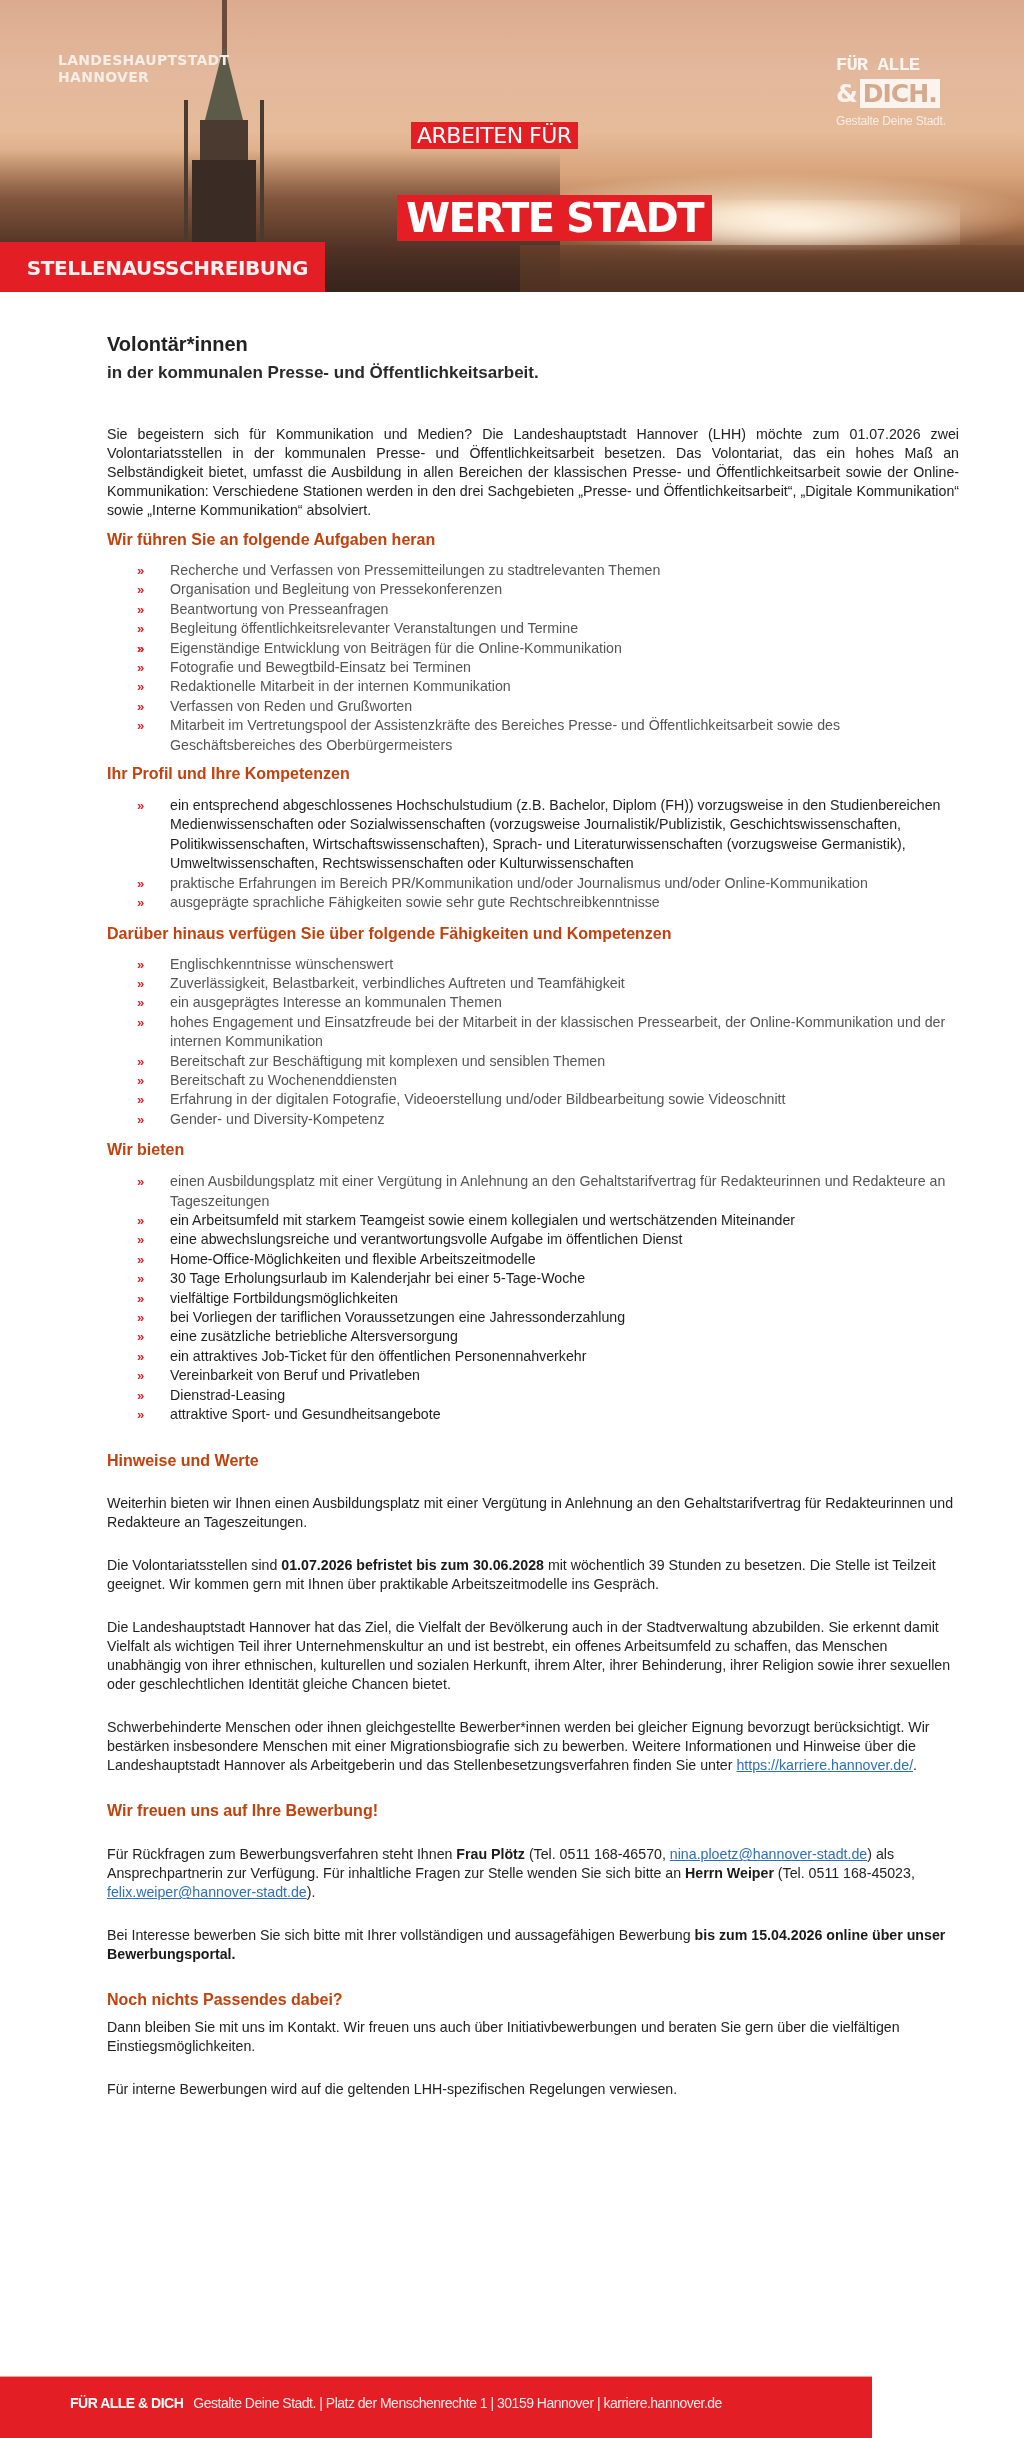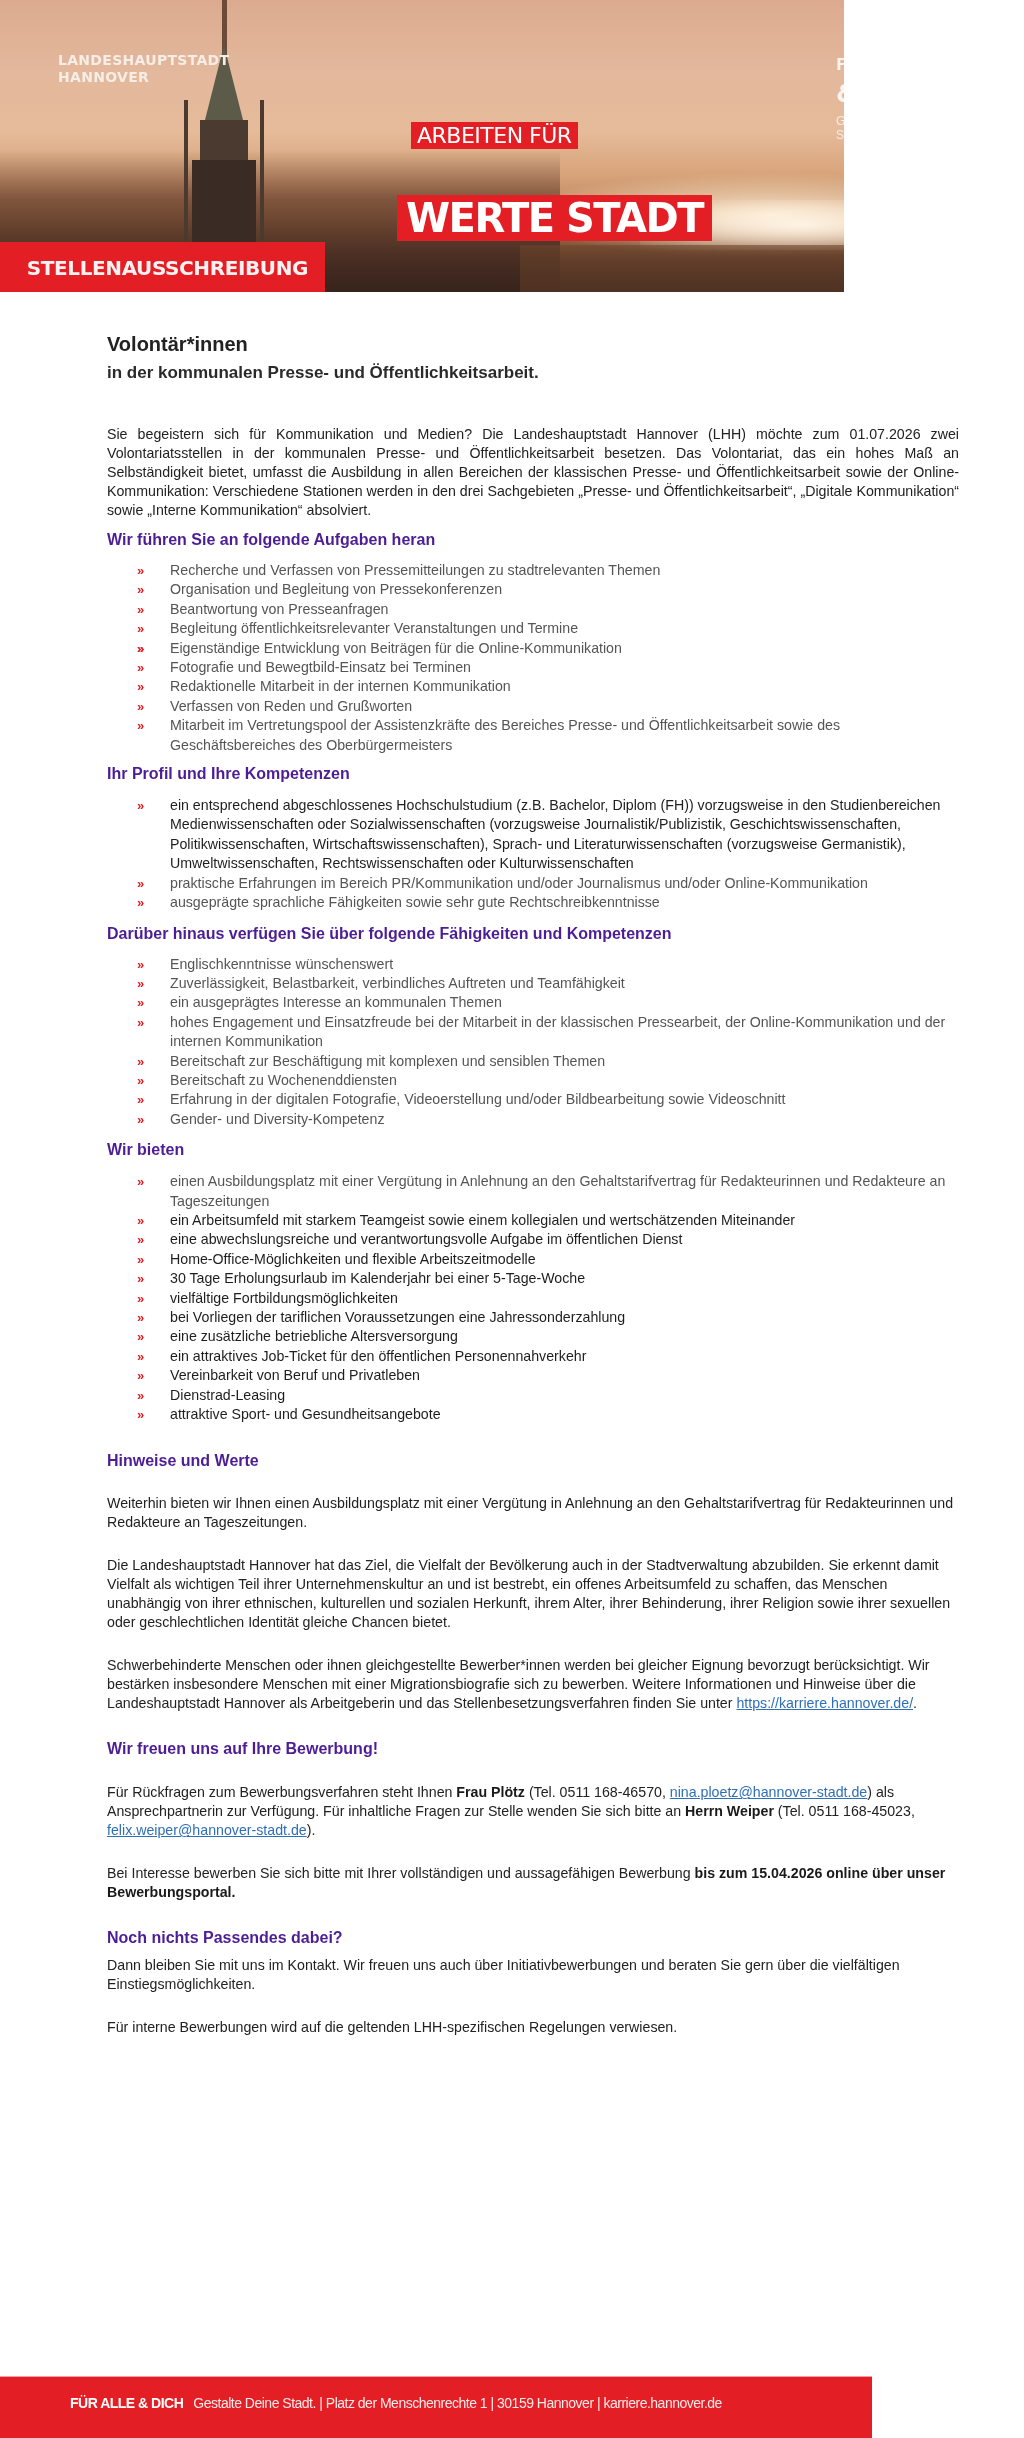--- a/index.html
+++ b/index.html
@@ -4,21 +4,21 @@
 <style>
   html, body { margin: 0; padding: 0; }
   body {
     width: 1024px; height: 2438px; position: relative; overflow: hidden;
     background: #ffffff;
     font-family: "Liberation Sans", sans-serif;
     color: #222222;
   }
   
   .hero {
-    position: absolute; left: 0; top: 0; width: 844px; height: 292px; overflow: hidden;
+    position: absolute; left: 0; top: 0; width: 1024px; height: 292px; overflow: hidden;
     background:
       radial-gradient(ellipse 380px 60px at 770px 215px, rgba(255,240,215,0.95), rgba(255,230,200,0) 70%),
       linear-gradient(180deg, #dcab8f 0%, #e3b89c 25%, #e6bb9a 45%, #d7a37a 60%, #b57a52 75%, #6e4630 88%, #3f2a20 100%);
   }
   .hero .city {
     position: absolute; left: 0; top: 150px; width: 560px; height: 142px;
     background: linear-gradient(180deg, rgba(120,70,50,0.0) 0%, rgba(90,55,40,0.65) 35%, rgba(55,35,28,0.9) 100%);
   }
   .hero .trees {
     position: absolute; left: 520px; top: 245px; width: 504px; height: 47px;
@@ -51,21 +51,21 @@
     color: #f7f2f2; font-family: "DejaVu Sans", sans-serif; font-weight: bold; font-size: 20px; line-height: 52px;
     text-align: right; box-sizing: border-box; padding-right: 17px; letter-spacing: -0.4px;
   }
 
   
   .content { position: absolute; left: 107px; top: 328px; width: 852px; }
   h1.title { margin: 0; font-size: 20px; line-height: 32px; font-weight: bold; color: #222; }
   .subtitle { margin: 2px 0 0 0; font-size: 17px; line-height: 22px; font-weight: bold; color: #2a2a2a; }
   p { margin: 0; font-size: 14.2px; line-height: 19px; color: #222; }
   p.justify { text-align: justify; }
-  h2 { margin: 0; font-size: 16px; line-height: 20px; font-weight: bold; color: #4c1d95; }
+  h2 { margin: 0; font-size: 16px; line-height: 20px; font-weight: bold; color: #c2410c; }
   ul.bul { list-style: none; margin: 0; padding: 0; }
   ul.bul li { position: relative; padding-left: 63px; font-size: 14.2px; line-height: 19.4px; color: #555; }
   ul.bul li.dark { color: #1e1e1e; }
   ul.bul li .mark { position: absolute; left: 30px; top: 0; color: #e31e24; font-weight: bold; font-size: 13px; }
   a.lnk { color: #2f6fb8; text-decoration: underline; }
   b { color: #1a1a1a; }
 
   
   .footer {
     position: absolute; left: 0; top: 2376px; width: 872px; height: 62px; background: #e31e24;
@@ -157,20 +157,21 @@
       <li class="dark"><span class="mark">»</span><span>bei Vorliegen der tariflichen Voraussetzungen eine Jahressonderzahlung</span></li>
       <li class="dark"><span class="mark">»</span><span>eine zusätzliche betriebliche Altersversorgung</span></li>
       <li class="dark"><span class="mark">»</span><span>ein attraktives Job-Ticket für den öffentlichen Personennahverkehr</span></li>
       <li class="dark"><span class="mark">»</span><span>Vereinbarkeit von Beruf und Privatleben</span></li>
       <li class="dark"><span class="mark">»</span><span>Dienstrad-Leasing</span></li>
       <li class="dark"><span class="mark">»</span><span>attraktive Sport- und Gesundheitsangebote</span></li>
     </ul>
 
   <h2 style="margin-top:27px">Hinweise und Werte</h2>
   <p style="margin-top:23px">Weiterhin bieten wir Ihnen einen Ausbildungsplatz mit einer Vergütung in Anlehnung an den Gehaltstarifvertrag für Redakteurinnen und Redakteure an Tageszeitungen.</p>
+  <p style="margin-top:24px"><span>Die Volontariatsstellen sind </span><b>01.07.2026 befristet bis zum 30.06.2028</b><span> mit wöchentlich 39 Stunden zu besetzen. Die Stelle ist Teilzeit geeignet. Wir kommen gern mit Ihnen über praktikable Arbeitszeitmodelle ins Gespräch.</span></p>
   <p style="margin-top:24px">Die Landeshauptstadt Hannover hat das Ziel, die Vielfalt der Bevölkerung auch in der Stadtverwaltung abzubilden. Sie erkennt damit Vielfalt als wichtigen Teil ihrer Unternehmenskultur an und ist bestrebt, ein offenes Arbeitsumfeld zu schaffen, das Menschen unabhängig von ihrer ethnischen, kulturellen und sozialen Herkunft, ihrem Alter, ihrer Behinderung, ihrer Religion sowie ihrer sexuellen oder geschlechtlichen Identität gleiche Chancen bietet.</p>
   <p style="margin-top:24px"><span>Schwerbehinderte Menschen oder ihnen gleichgestellte Bewerber*innen werden bei gleicher Eignung bevorzugt berücksichtigt. Wir bestärken insbesondere Menschen mit einer Migrationsbiografie sich zu bewerben. Weitere Informationen und Hinweise über die Landeshauptstadt Hannover als Arbeitgeberin und das Stellenbesetzungsverfahren finden Sie unter </span><a class="lnk" href="#">https://karriere.hannover.de/</a><span>.</span></p>
 
   <h2 style="margin-top:26px">Wir freuen uns auf Ihre Bewerbung!</h2>
   <p style="margin-top:24px"><span>Für Rückfragen zum Bewerbungsverfahren steht Ihnen </span><b>Frau Plötz</b><span> (Tel. 0511 168-46570, </span><a class="lnk" href="#">nina.ploetz@hannover-stadt.de</a><span>) als Ansprechpartnerin zur Verfügung. Für inhaltliche Fragen zur Stelle wenden Sie sich bitte an </span><b>Herrn Weiper</b><span> (Tel. 0511 168-45023, </span><a class="lnk" href="#">felix.weiper@hannover-stadt.de</a><span>).</span></p>
   <p style="margin-top:24px"><span>Bei Interesse bewerben Sie sich bitte mit Ihrer vollständigen und aussagefähigen Bewerbung </span><b>bis zum 15.04.2026 online über unser Bewerbungsportal.</b></p>
 
   <h2 style="margin-top:26px">Noch nichts Passendes dabei?</h2>
   <p style="margin-top:8px">Dann bleiben Sie mit uns im Kontakt. Wir freuen uns auch über Initiativbewerbungen und beraten Sie gern über die vielfältigen Einstiegsmöglichkeiten.</p>
   <p style="margin-top:24px">Für interne Bewerbungen wird auf die geltenden LHH-spezifischen Regelungen verwiesen.</p>

